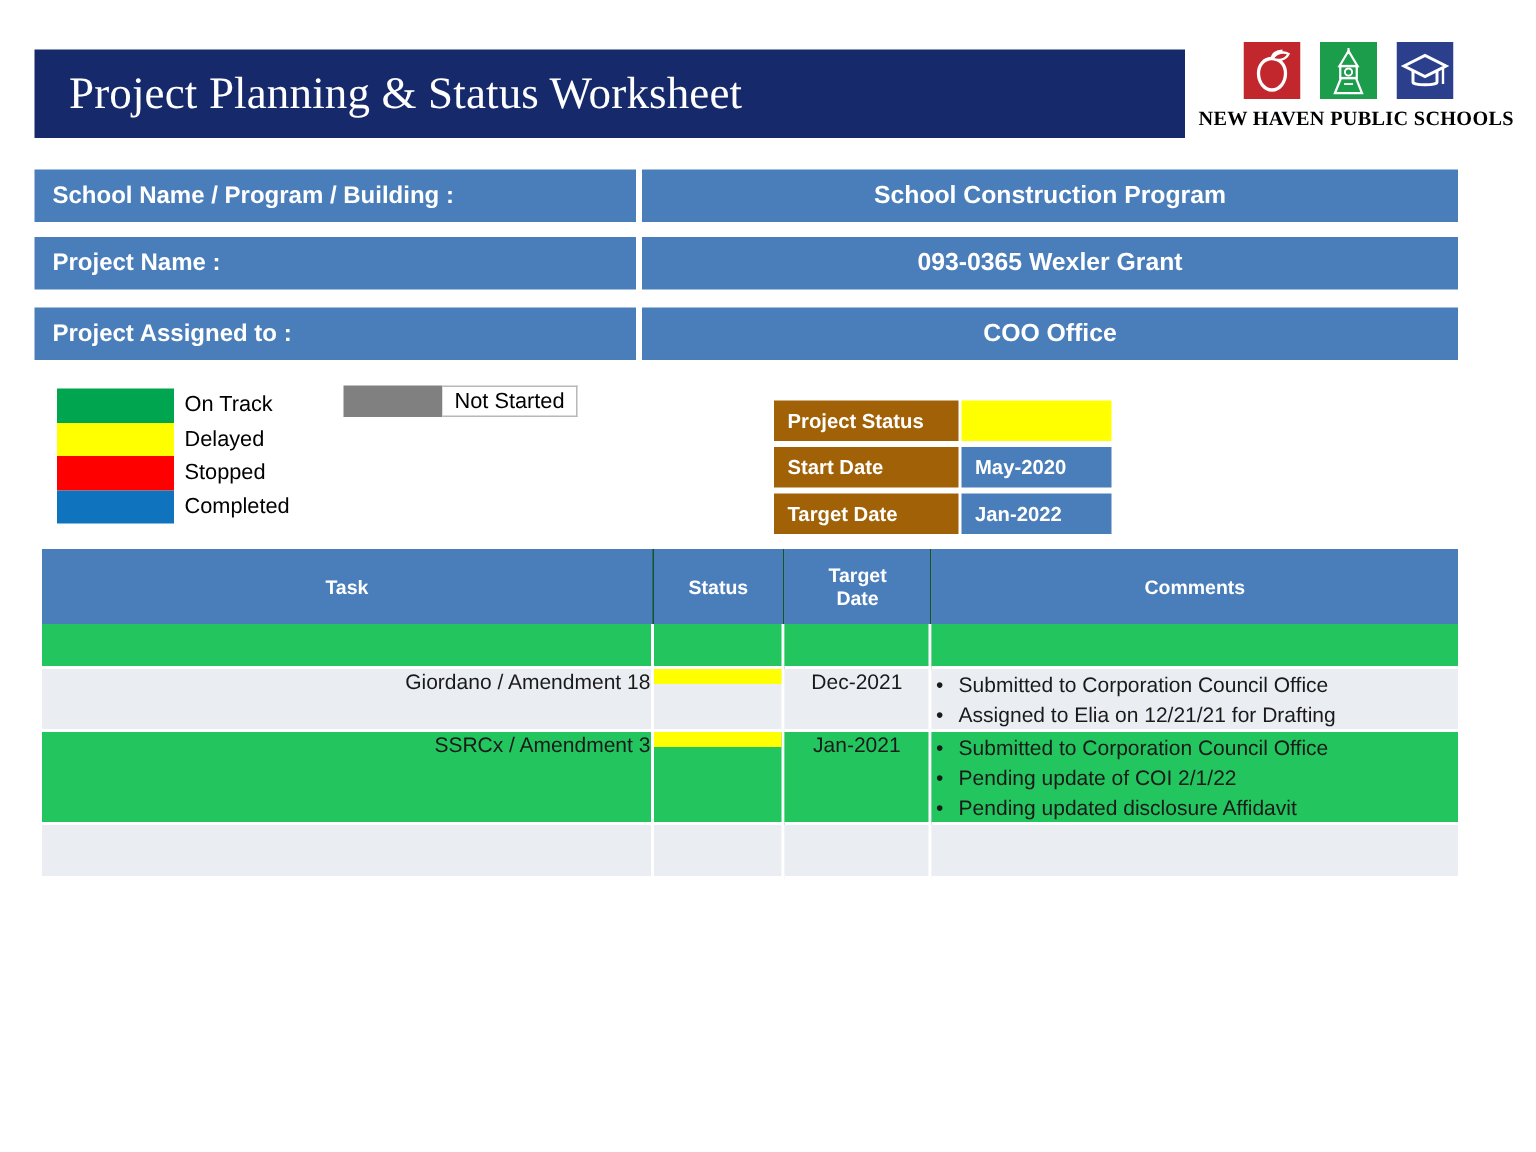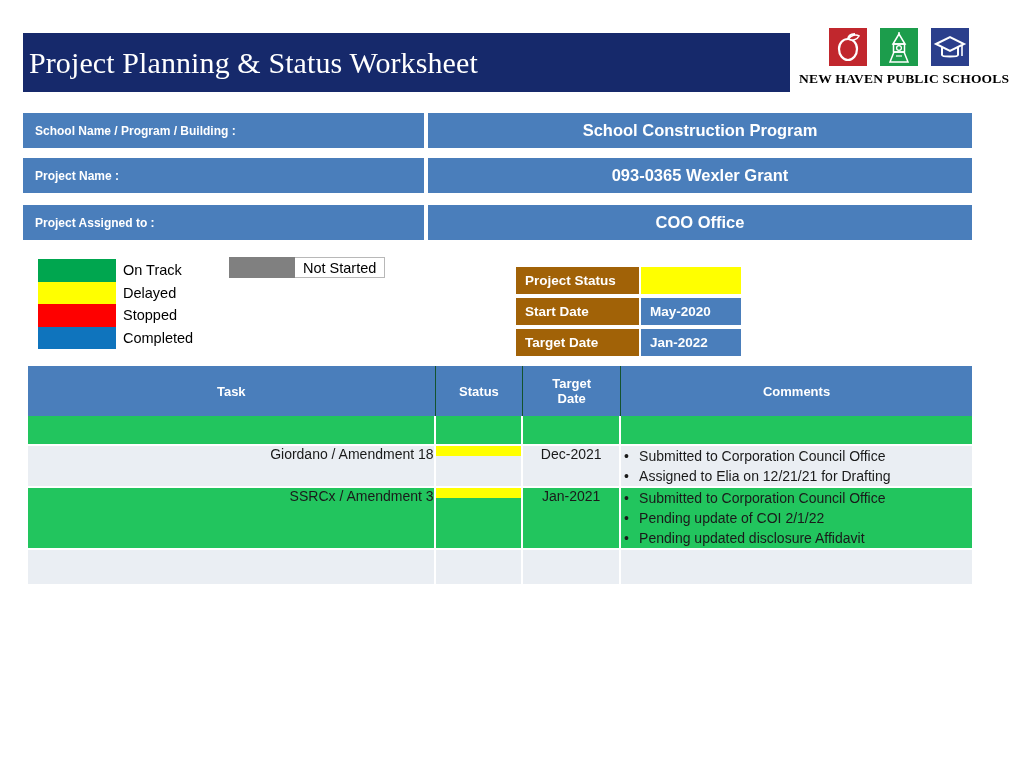--- a/index.html
+++ b/index.html
@@ -24,21 +24,21 @@
     height: 59px;
     background: #16296b;
     display: flex;
     align-items: center;
   }
   #title-text {
     color: #ffffff;
     font-family: "Liberation Serif", serif;
     font-size: 30px;
     line-height: 1;
-    padding-left: 6px;
+    padding-left: 23px;
     letter-spacing: 0.1px;
   }
 
   
   #logo {
     position: absolute;
     left: 799px;
     top: 28px;
     width: 200px;
     height: 64px;
@@ -74,21 +74,21 @@
     height: 35px;
   }
   .info-label {
     position: absolute;
     left: 0;
     top: 0;
     width: 401px;
     height: 35px;
     background: #4a7ebb;
     color: #ffffff;
-    font-size: 12px;
+    font-size: 16px;
     font-weight: bold;
     display: flex;
     align-items: center;
     padding-left: 12px;
     box-sizing: border-box;
   }
   .info-value {
     position: absolute;
     left: 405px;
     top: 0;

